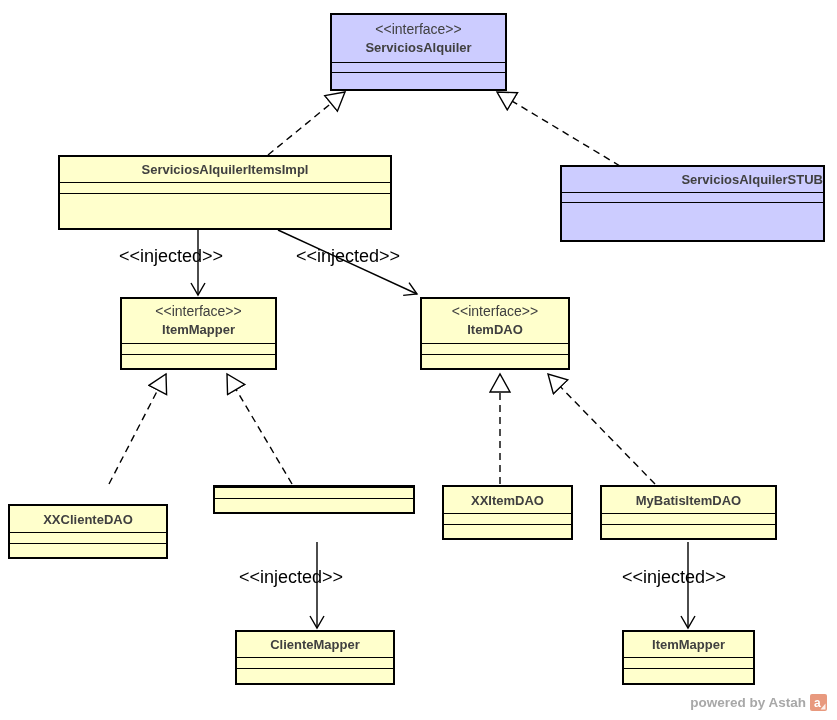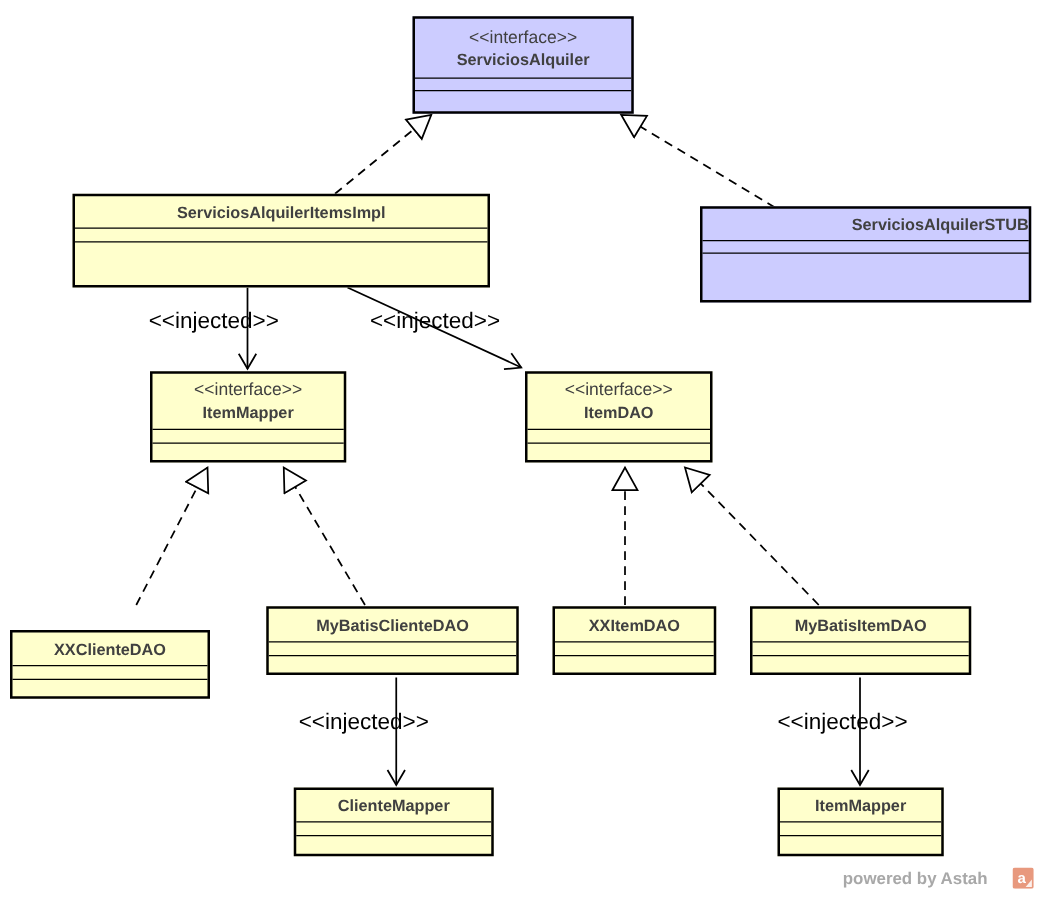--- a/index.html
+++ b/index.html
@@ -20,21 +20,21 @@
   }
   .uml-stereotype{font-size:14px;font-weight:normal;line-height:17px;white-space:nowrap;}
   .uml-name{font-size:13px;font-weight:bold;line-height:19px;white-space:nowrap;}
   .uml-comp{box-sizing:border-box;border-top:1px solid var(--line,#000000);}
   .edge-label{
     position:absolute;transform:translateX(-50%);
     font-size:18px;color:#000;white-space:nowrap;
   }
   .watermark{
     position:absolute;top:694px;right:10px;
-    display:flex;align-items:center;gap:20px;
+    display:flex;align-items:center;gap:4px;
     color:var(--watermark-text,#a8a8a8);
     font-size:13.5px;font-weight:bold;
   }
   .logo-bg{fill:var(--watermark-logo,#e8997e);}
   .conn{stroke:var(--line,#000000);stroke-width:1.4;fill:none;}
   .dashed{stroke-dasharray:7 5;}
 </style>
 </head>
 <body>
 
@@ -111,23 +111,20 @@
 
   <div class="uml-class" style="left:8px;top:504px;width:160px;">
     <div class="uml-title" style="height:26px;">
       <div class="uml-name">XXClienteDAO</div>
     </div>
     <div class="uml-comp" style="height:11px;"></div>
     <div class="uml-comp" style="height:14px;"></div>
   </div>
 
   <div class="uml-class" style="left:213px;top:485px;width:202px;">
-    <div class="uml-title" style="height:26px;">
-      <div class="uml-name">MyBatisClienteDAO</div>
-    </div>
     <div class="uml-comp" style="height:11px;"></div>
     <div class="uml-comp" style="height:14px;"></div>
   </div>
 
   <div class="uml-class" style="left:442px;top:485px;width:131px;">
     <div class="uml-title" style="height:26px;">
       <div class="uml-name">XXItemDAO</div>
     </div>
     <div class="uml-comp" style="height:11px;"></div>
     <div class="uml-comp" style="height:14px;"></div>

